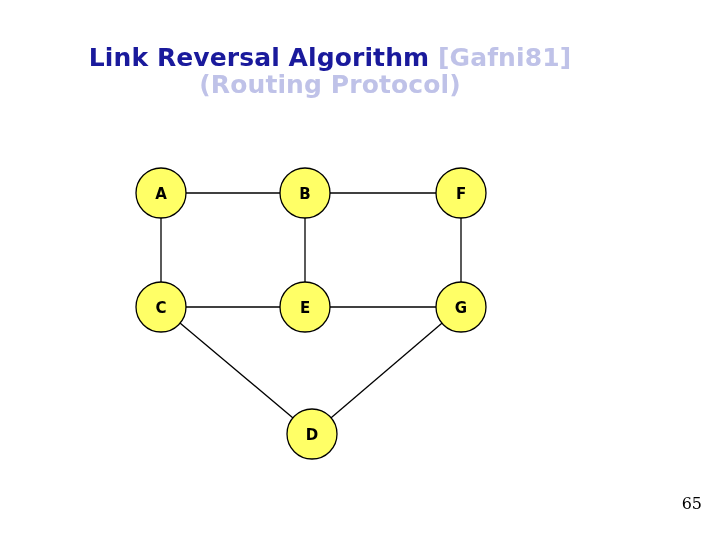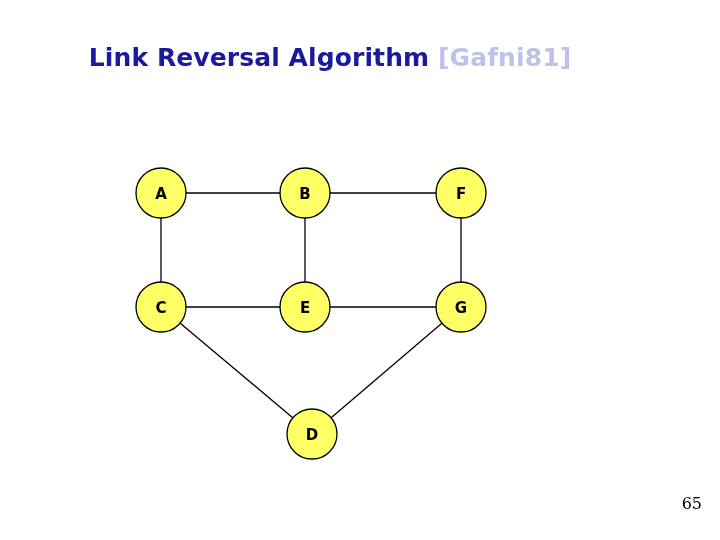--- a/index.html
+++ b/index.html
@@ -94,20 +94,21 @@
     color: #000000;
   }
 </style>
 </head>
 <body>
 
 <div id="slide">
 
   <div id="title-block">
     <span class="title-line"><span id="title-main">Link Reversal Algorithm</span> <span id="title-cite">[Gafni81]</span></span>
+    <span class="title-line"><span id="title-sub">(Routing Protocol)</span></span>
   </div>
 
   <div id="graph-area">
     <svg id="graph-svg" width="720" height="540" viewBox="0 0 720 540">
       <g id="edge-layer">
           <line x1="185.00" y1="193.00" x2="281.00" y2="193.00" class="graph-edge" stroke="#000000"></line>
           <line x1="329.00" y1="193.00" x2="437.00" y2="193.00" class="graph-edge" stroke="#000000"></line>
           <line x1="161.00" y1="217.00" x2="161.00" y2="283.00" class="graph-edge" stroke="#000000"></line>
           <line x1="305.00" y1="217.00" x2="305.00" y2="283.00" class="graph-edge" stroke="#000000"></line>
           <line x1="461.00" y1="217.00" x2="461.00" y2="283.00" class="graph-edge" stroke="#000000"></line>

